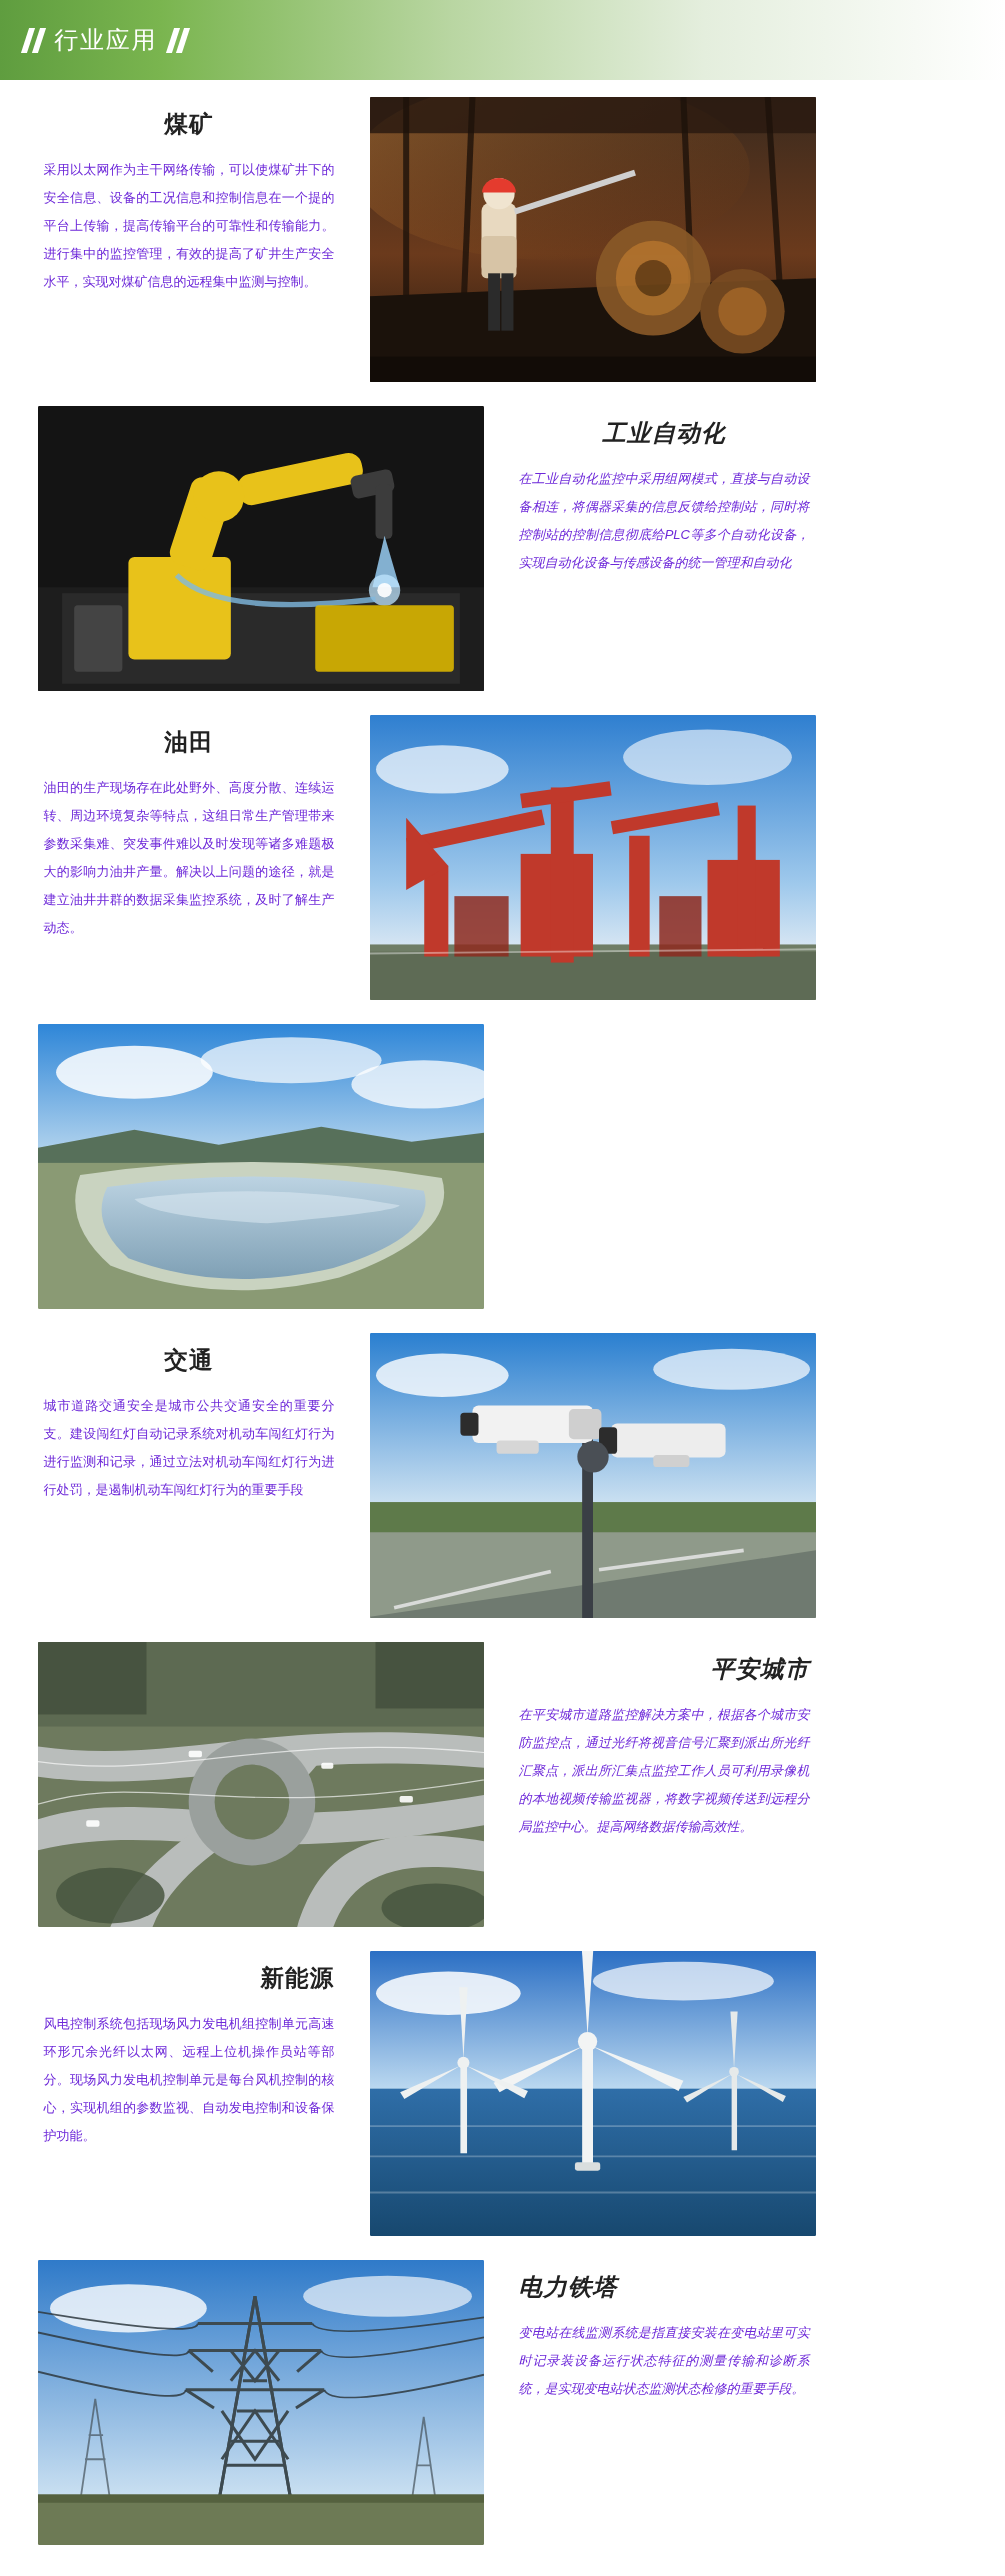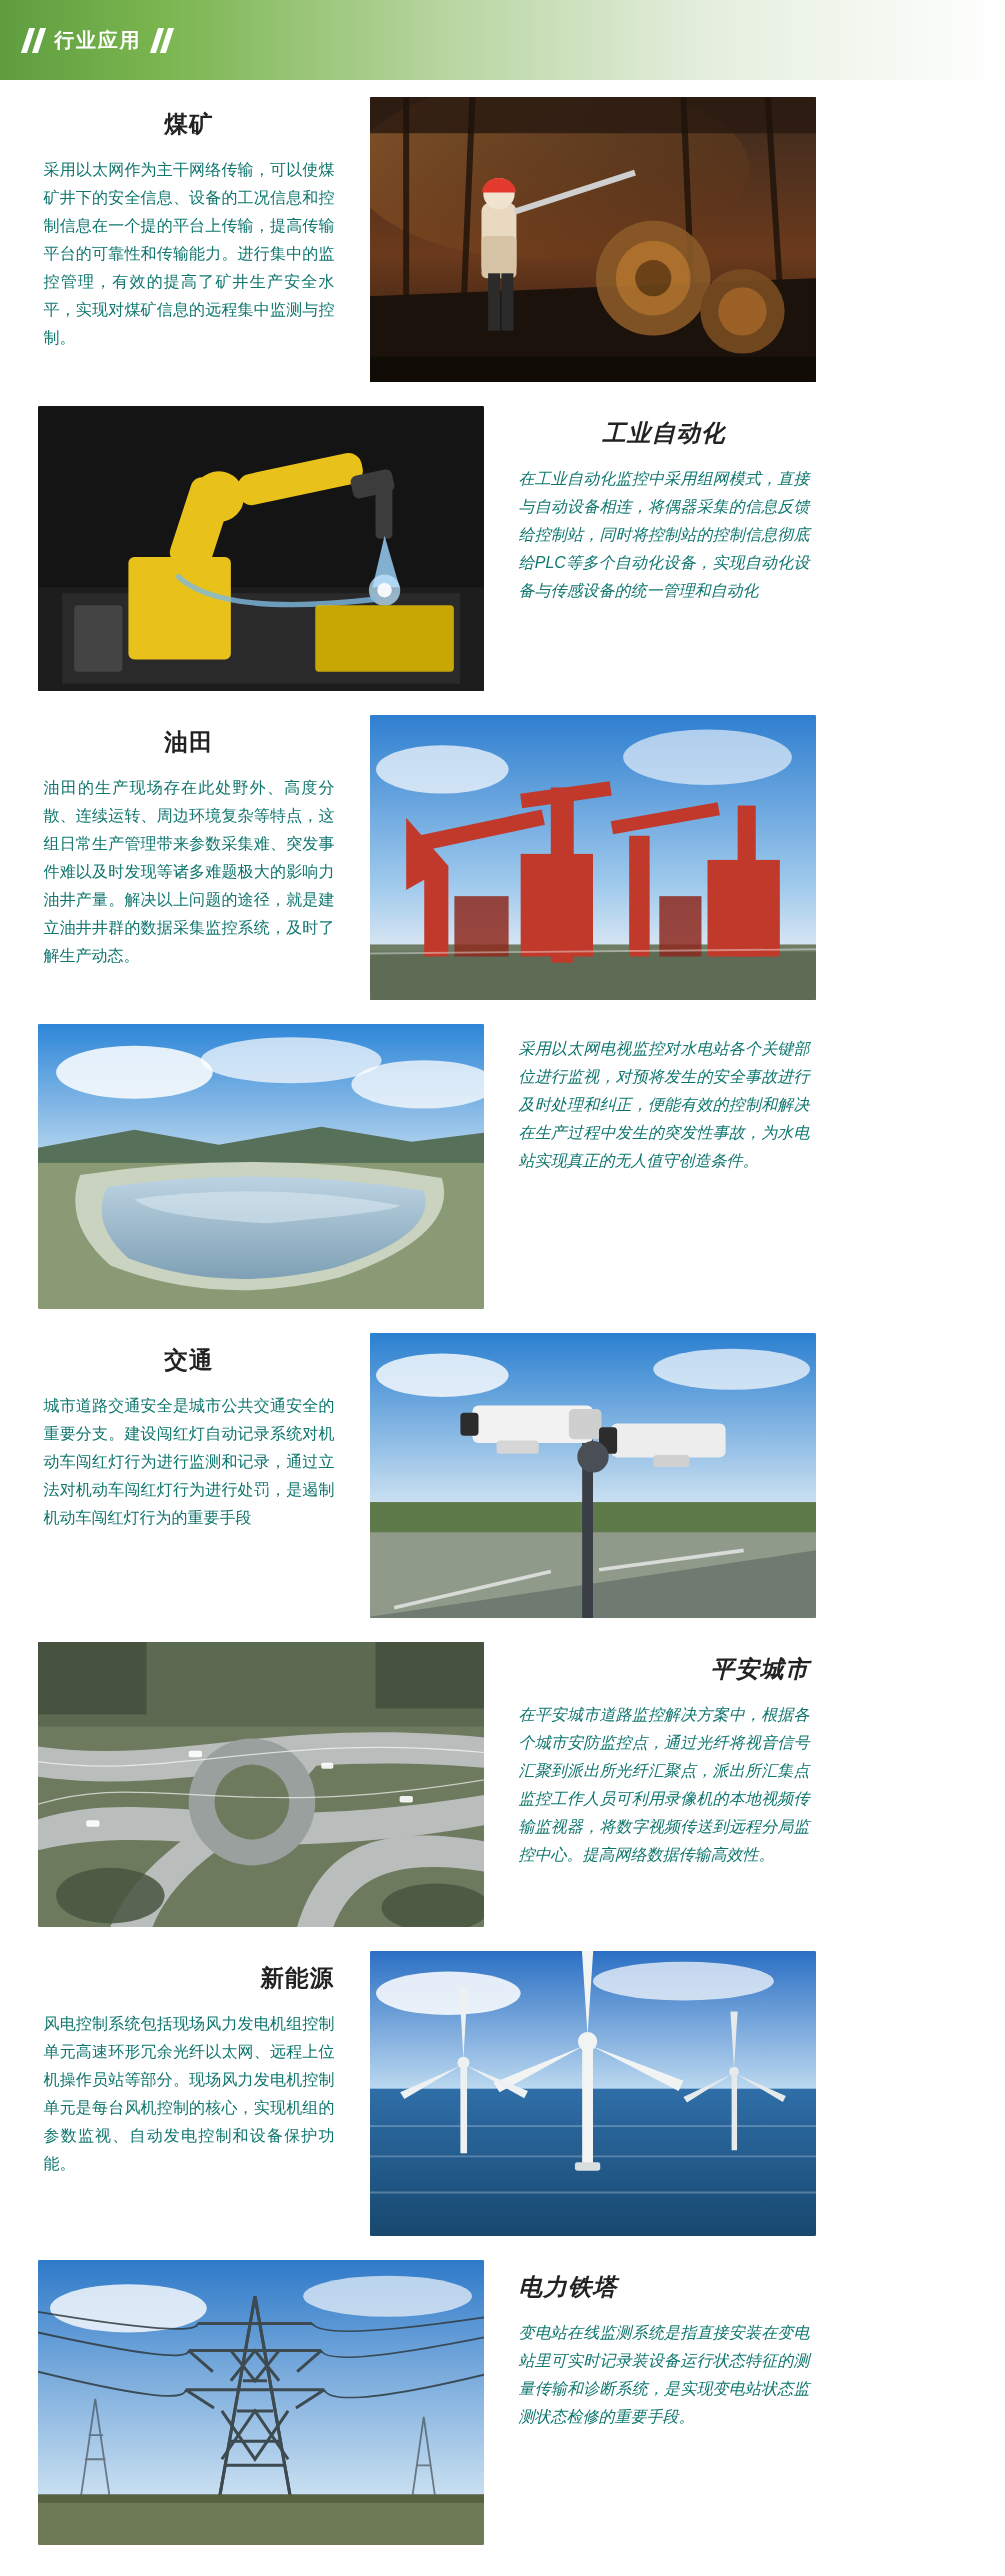--- a/index.html
+++ b/index.html
@@ -31,24 +31,24 @@
     content: "";
     position: absolute;
     top: 0;
     width: 6px; height: 25px;
     background: #ffffff;
     transform: skewX(-18deg);
   }
   .banner-slash::before { left: 1.2px; }
   .banner-slash::after { left: 12px; }
   .banner-title {
-    font-size: 20px;
+    font-size: 24px;
     color: #ffffff;
     letter-spacing: 1.8px;
-    font-weight: bold;
+    font-weight: normal;
   }
   .banner-slash.right { margin-left: 11px; margin-right: 0; }
   .banner-slash.right::before, .banner-slash.right::after { background: #ffffff; }
 
   
   .section {
     display: flex;
     width: 853px;
     padding: 0 23px;
     position: relative;
@@ -69,23 +69,23 @@
   }
 
   .sec-title {
     font-size: 23.5px;
     font-weight: bold;
     color: #222;
     margin-bottom: 15.7px;
     letter-spacing: 1.2px;
   }
   .sec-body {
-    font-size: 16px;
+    font-size: 13px;
     line-height: 28px;
-    color: #0f766e;
+    color: #6d28d9;
     text-align: justify;
   }
   .align-center .sec-title { text-align: center; }
 
   
   .photo {
     width: 446px;
     height: 285px;
     border-radius: 1.2px;
     overflow: hidden;
@@ -260,21 +260,20 @@
           <ellipse cx="640" cy="100" rx="120" ry="40" fill="#fff" opacity=".75"></ellipse>
           <path d="M0 205 L160 175 L300 200 L470 170 L620 195 L740 180 L740 235 L0 235 Z" fill="#57705a"></path>
           <rect y="230" width="740" height="242" fill="#8a9a74"></rect>
           <path d="M70 250 Q370 205 670 255 Q700 350 500 420 Q300 470 120 400 Q40 330 70 250 Z" fill="#c9d3c0"></path>
           <path d="M115 270 Q370 232 640 276 Q665 350 490 404 Q305 447 150 388 Q85 330 115 270 Z" fill="url(#water4)"></path>
           <path d="M160 290 Q380 260 600 300 Q600 310 380 330 Q190 320 160 290 Z" fill="#dce9f2" opacity=".55"></path>
         </svg>
       </div>
     </div>
     <div class="col-text">
-      <div class="sec-body">采用以太网电视监控对水电站各个关键部位进行监视，对预将发生的安全事故进行及时处理和纠正，便能有效的控制和解决在生产过程中发生的突发性事故，为水电站实现真正的无人值守创造条件。</div>
     </div>
   </div>
 
   <div class="spacer-40"></div>
 
   <div class="section text-left">
     <div class="col-text">
       <div class="sec-title" style="text-align:center;">交通</div>
       <div class="sec-body">城市道路交通安全是城市公共交通安全的重要分支。建设闯红灯自动记录系统对机动车闯红灯行为进行监测和记录，通过立法对机动车闯红灯行为进行处罚，是遏制机动车闯红灯行为的重要手段</div>
     </div>

